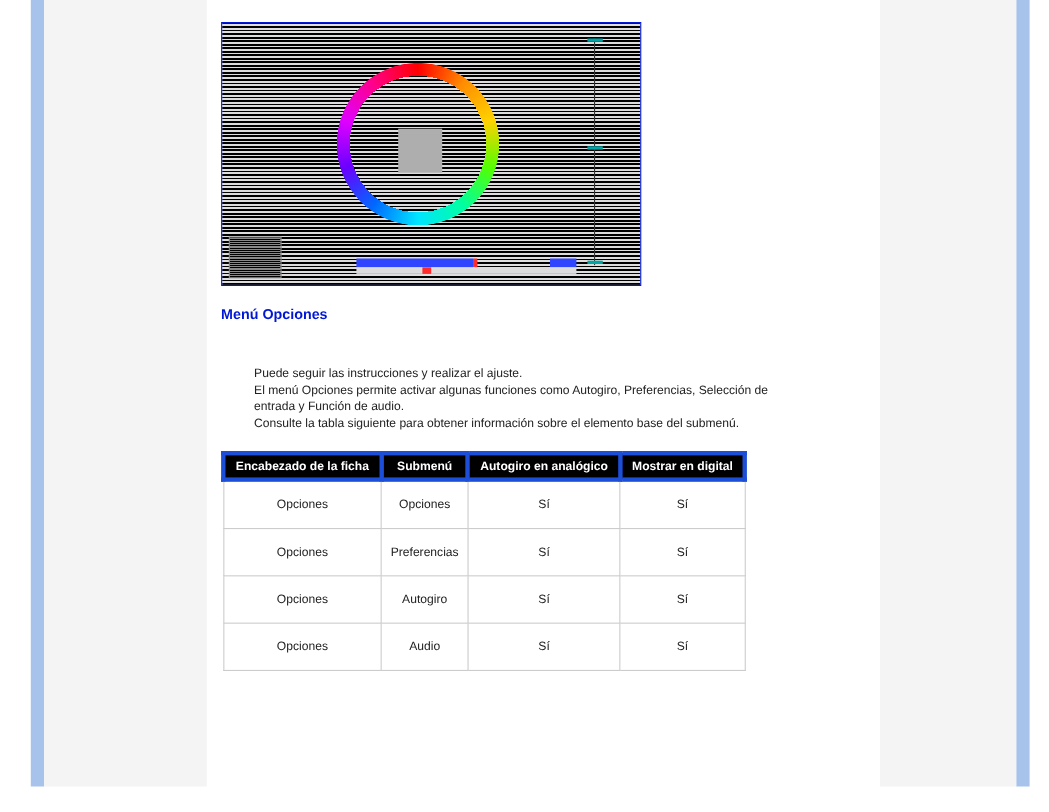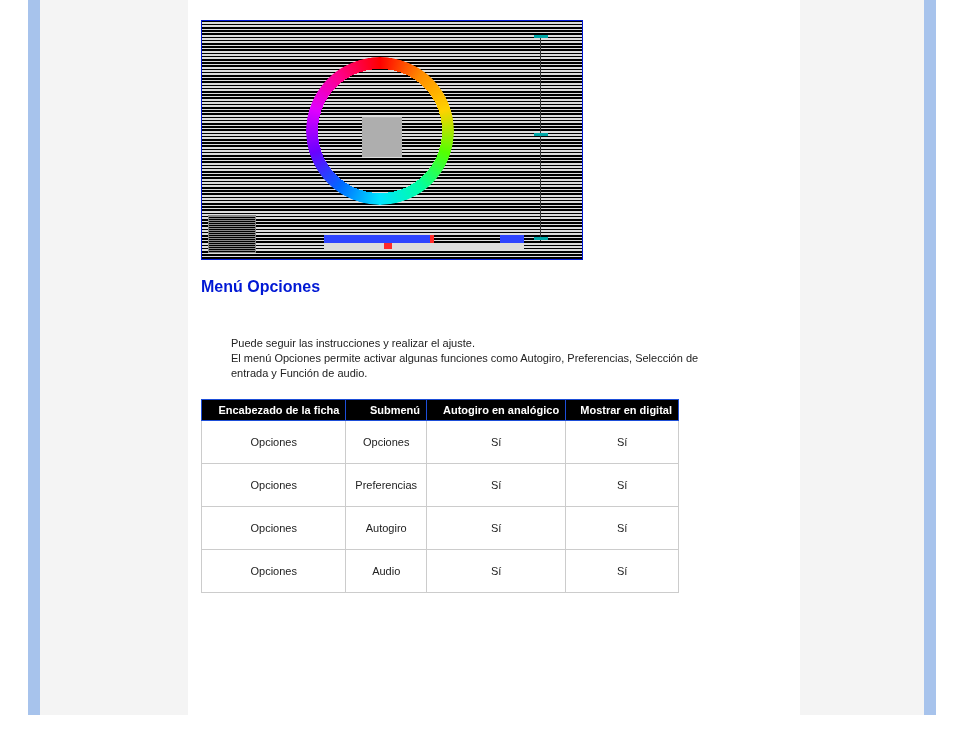--- a/index.html
+++ b/index.html
@@ -21,24 +21,24 @@
   .vline{position:absolute;left:338px;top:14px;width:1px;height:206px;background:#333;}
   .vtick{position:absolute;left:332px;width:14px;height:3px;background:#00a6a6;}
   .thumb{position:absolute;left:6px;bottom:6px;width:46px;height:36px;border:1px solid #888;
     background:repeating-linear-gradient(0deg,#000 0,#000 1px,#888 1px,#888 2px);}
   .bot-bar{position:absolute;left:122px;bottom:10px;width:200px;height:14px;}
   .bb-l{position:absolute;left:0;top:0;width:106px;height:8px;background:#2f45ff;}
   .bb-r{position:absolute;right:0;top:0;width:24px;height:8px;background:#2f45ff;}
   .bb-sep{position:absolute;left:106px;top:0;width:4px;height:8px;background:#ff2b2b;}
   .bb-bg{position:absolute;left:0;top:8px;width:200px;height:6px;background:#dcdcdc;}
   .bb-nub{position:absolute;left:60px;top:8px;width:8px;height:6px;background:#ff2b2b;}
-  .section-title{color:#0018d4;font-weight:bold;font-size:16px;margin:18px 0 40px 0;}
+  .section-title{color:#0018d4;font-weight:bold;font-size:13px;margin:18px 0 40px 0;}
   .desc{font-size:11px;color:#222;line-height:1.35;margin:0 0 18px 30px;width:500px;}
   table{border-collapse:collapse;width:478px;font-size:11px;margin-left:0;border:1px solid #999;}
-  th{background:#000;color:#fff;font-weight:bold;padding:4px 6px;border:1px solid #1d4ed8;text-align:right;}
+  th{background:#000;color:#fff;font-weight:bold;padding:4px 6px;border:4px solid #1d4ed8;text-align:center;}
   td{padding:15px 6px;border:1px solid #ccc;text-align:center;background:#fff;color:#222;}
 </style>
 </head>
 <body>
 
 <div class="page-wrap">
   <div class="stripe left"></div>
   <div class="side-block side-left"></div>
   <div class="side-block side-right"></div>
   <div class="stripe right"></div>
@@ -60,20 +60,21 @@
         <div class="bb-bg"></div>
         <div class="bb-nub"></div>
       </div>
     </div>
 
     <div class="section-title">Menú Opciones</div>
 
     <div class="desc">
       <div>Puede seguir las instrucciones y realizar el ajuste.</div>
       <div>El menú Opciones permite activar algunas funciones como Autogiro, Preferencias, Selección de entrada y Función de audio.</div>
+      <div>Consulte la tabla siguiente para obtener información sobre el elemento base del submenú.</div>
     </div>
 
     <table>
       <thead>
         <tr>
           <th>Encabezado de la ficha</th>
           <th>Submenú</th>
           <th>Autogiro en analógico</th>
           <th>Mostrar en digital</th>
         </tr>

